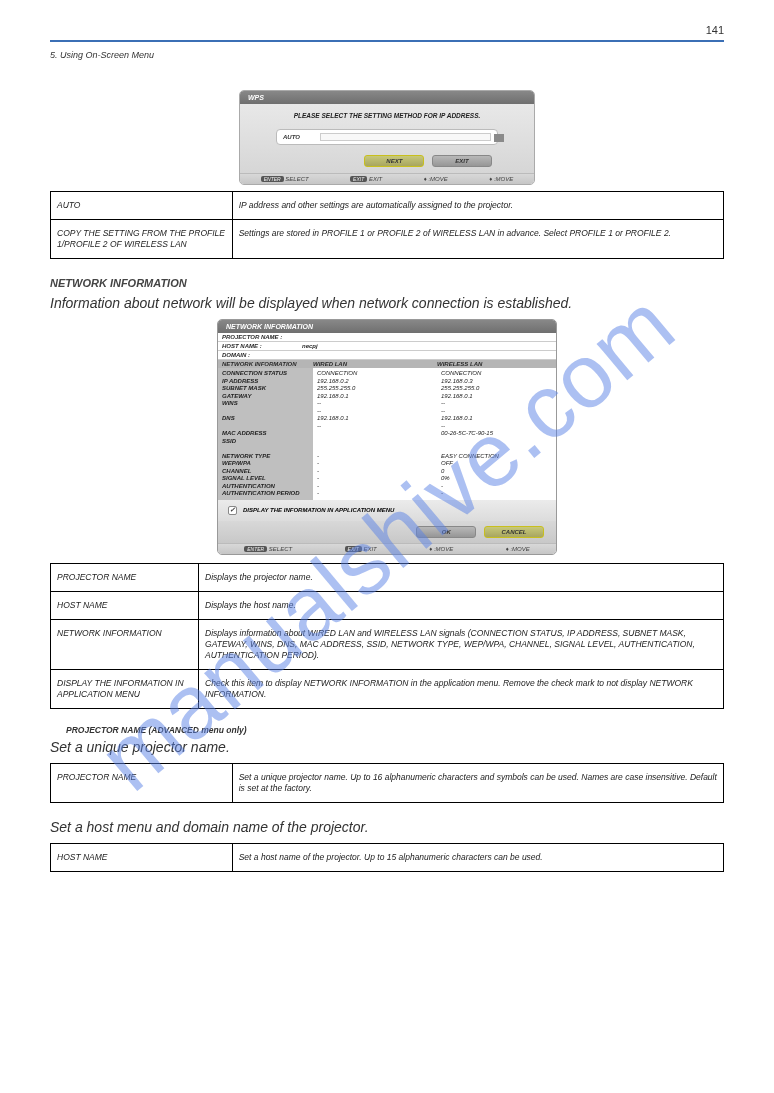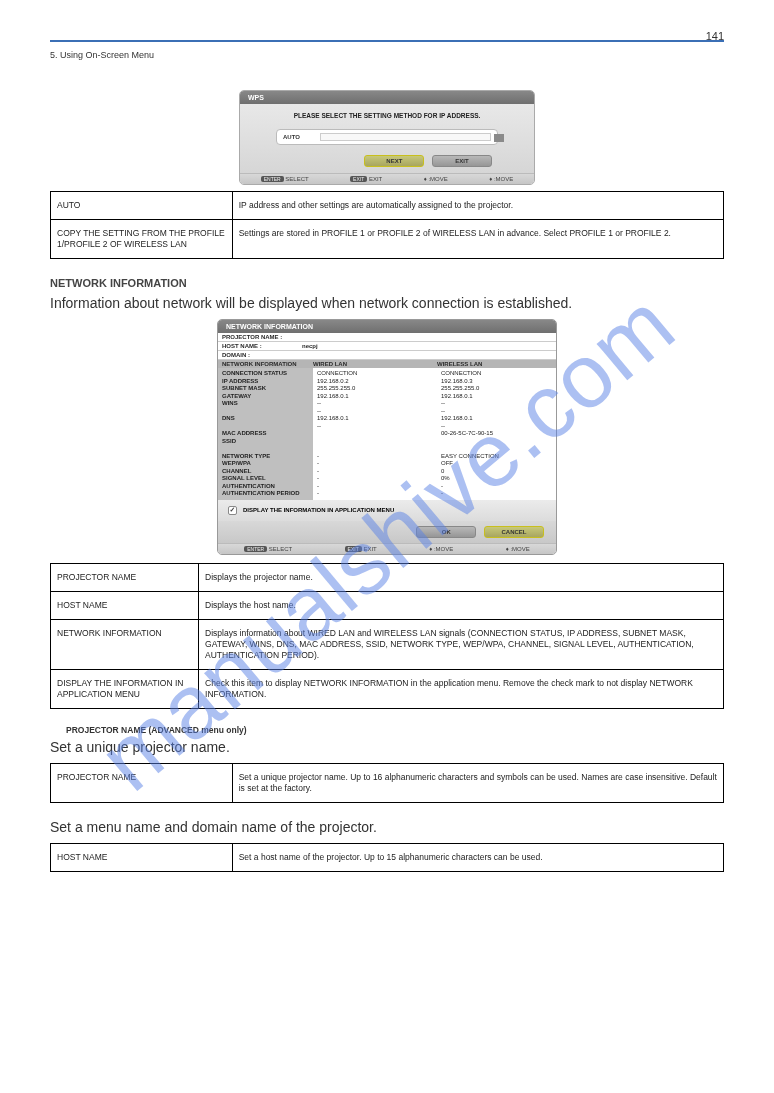--- a/index.html
+++ b/index.html
@@ -8,20 +8,21 @@
     height: 1093px;
     background: #fff;
     font-family: Arial, sans-serif;
     position: relative;
     overflow: hidden;
   }
   .page {
     padding: 40px 50px;
     position: relative;
     z-index: 2;
+    font-style: italic;
   }
   .watermark {
     position: absolute;
     top: 50%;
     left: 50%;
     transform: translate(-50%, -55%) rotate(-40deg);
     font-size: 90px;
     color: rgba(90, 130, 230, 0.5);
     font-weight: 400;
     letter-spacing: 1px;
@@ -35,21 +36,21 @@
   }
   .header-row {
     display: flex;
     justify-content: space-between;
     font-size: 9px;
     color: #333;
     margin-bottom: 30px;
   }
   .page-num {
     position: absolute;
-    top: 30px;
+    top: 24px;
     right: 50px;
     font-size: 11px;
     color: #333;
   }
 
   
   .dlg1 {
     width: 296px;
     margin: 0 auto 6px;
     border: 1px solid #aaa;
@@ -378,21 +379,21 @@
   <table class="desc two">
     <tbody>
         <tr>
           <td class="col1">PROJECTOR NAME</td>
           <td>Set a unique projector name. Up to 16 alphanumeric characters and symbols can be used.
 Names are case insensitive. Default is set at the factory.</td>
         </tr>
   </tbody>
     </table>
 
-  <div class="section-sub">Set a menu name and domain name of the projector.</div>
+  <div class="section-sub">Set a host menu and domain name of the projector.</div>
   <table class="desc two">
     <tbody>
         <tr>
           <td class="col1">HOST NAME</td>
           <td>Set a host name of the projector. Up to 15 alphanumeric characters can be used.</td>
         </tr>
   </tbody>
     </table>
 
 </div>

